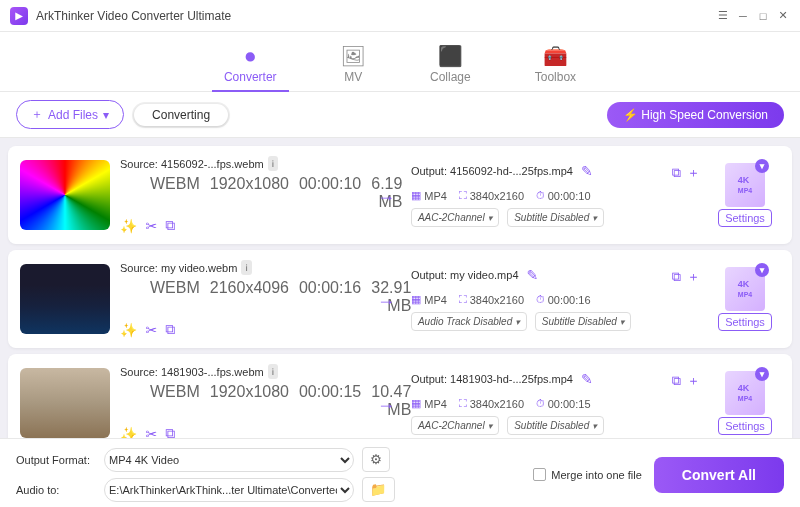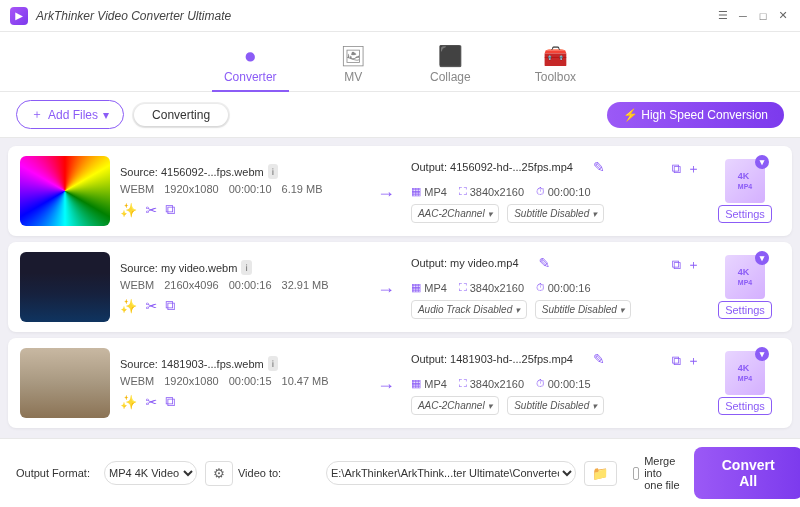--- a/index.html
+++ b/index.html
@@ -9,21 +9,21 @@
       background: #fff;
       height: 32px;
       display: flex;
       align-items: center;
       padding: 0 10px;
       border-bottom: 1px solid #e8e8e8;
       justify-content: space-between;
     }
     .title-bar-left { display: flex; align-items: center; gap: 8px; }
     .app-icon { width: 18px; height: 18px; background: linear-gradient(135deg, #a855f7, #7c3aed); border-radius: 4px; display: flex; align-items: center; justify-content: center; color: white; font-size: 10px; }
-    .title-text { font-size: 12px; color: #444; font-style: italic; }
+    .title-text { font-size: 12px; color: #444; }
     .title-controls { display: flex; gap: 6px; align-items: center; }
     .title-btn { width: 14px; height: 14px; display: flex; align-items: center; justify-content: center; cursor: pointer; color: #666; font-size: 11px; }
 
     .nav-bar {
       background: #fff;
       display: flex;
       align-items: center;
       justify-content: center;
       padding: 6px 0 0 0;
       border-bottom: 1px solid #e8e8e8;
@@ -121,29 +121,29 @@
       flex-shrink: 0;
       overflow: hidden;
       background: #222;
     }
     .thumb-rainbow { background: conic-gradient(red, yellow, green, cyan, blue, magenta, red); }
     .thumb-room { background: linear-gradient(180deg, #1a1a2e 30%, #16213e 60%, #0f3460 100%); }
     .thumb-cat { background: linear-gradient(180deg, #c8b8a2 0%, #a89880 50%, #8b7355 100%); }
 
     .file-info { flex: 1; min-width: 0; text-align: right; }
     .file-source { font-size: 11px; color: #333; font-weight: 500; margin-bottom: 4px; display: flex; align-items: center; gap: 4px; }
-    .file-meta { font-size: 11px; color: #666; margin-bottom: 6px; display: flex; gap: 10px; }
+    .file-meta { font-size: 16px; color: #666; margin-bottom: 6px; display: flex; gap: 10px; margin-left: 30px; }
     .file-actions { display: flex; gap: 8px; align-items: center; }
     .action-icon { color: #8b5cf6; font-size: 14px; cursor: pointer; }
 
     .arrow-section { display: flex; align-items: center; justify-content: center; width: 30px; }
     .arrow { color: #8b5cf6; font-size: 18px; }
 
     .output-section { flex: 1.2; }
-    .output-name { font-size: 11px; color: #333; font-weight: 500; margin-bottom: 4px; display: flex; align-items: center; gap: 20px; }
+    .output-name { font-size: 11px; color: #333; font-weight: 500; margin-bottom: 4px; display: flex; align-items: center; gap: 8px; }
     .output-top-row { display: flex; align-items: center; justify-content: space-between; margin-bottom: 6px; }
     .output-icons { display: flex; gap: 6px; align-items: center; }
     .out-icon { color: #8b5cf6; font-size: 13px; cursor: pointer; }
 
     .output-props { display: flex; gap: 12px; align-items: center; margin-bottom: 6px; flex-wrap: wrap; }
     .prop-item { display: flex; align-items: center; gap: 3px; font-size: 11px; color: #555; }
     .prop-icon { color: #8b5cf6; font-size: 11px; }
 
     .output-selects { display: flex; gap: 8px; align-items: center; }
     .sel-dropdown {
@@ -186,21 +186,21 @@
     }
 
     .bottom-bar {
       background: #fff;
       border-top: 1px solid #e8e8e8;
       padding: 8px 16px;
       display: flex;
       align-items: center;
       gap: 16px;
     }
-    .bottom-row { display: flex; flex-direction: row; gap: 5px; flex: 1; }
+    .bottom-row { display: flex; flex-direction: column; gap: 5px; flex: 1; }
     .format-row, .save-row { display: flex; align-items: center; gap: 8px; }
     .label-text { font-size: 11px; color: #333; width: 80px; flex-shrink: 0; }
     .format-select {
       flex: 1;
       border: 1px solid #ddd;
       border-radius: 12px;
       padding: 4px 0;
       font-size: 11px;
       color: #333;
       background: #fff;
@@ -490,21 +490,21 @@
 <div class="bottom-bar">
   <div class="bottom-row">
     <div class="format-row">
       <span class="label-text">Output Format:</span>
       <select class="format-select">
         <option>MP4 4K Video</option>
       </select>
       <button class="gear-btn">⚙</button>
     </div>
     <div class="save-row">
-      <span class="label-text">Video to:</span>
+      <span class="label-text">Audio to:</span>
       <select class="format-select">
         <option>E:\ArkThinker\ArkThink...ter Ultimate\Converted</option>
       </select>
       <button class="folder-btn">📁</button>
     </div>
   </div>
   <div class="bottom-right">
     <label class="merge-checkbox">
       <div class="checkbox-box"></div>
       <span>Merge into one file</span>

